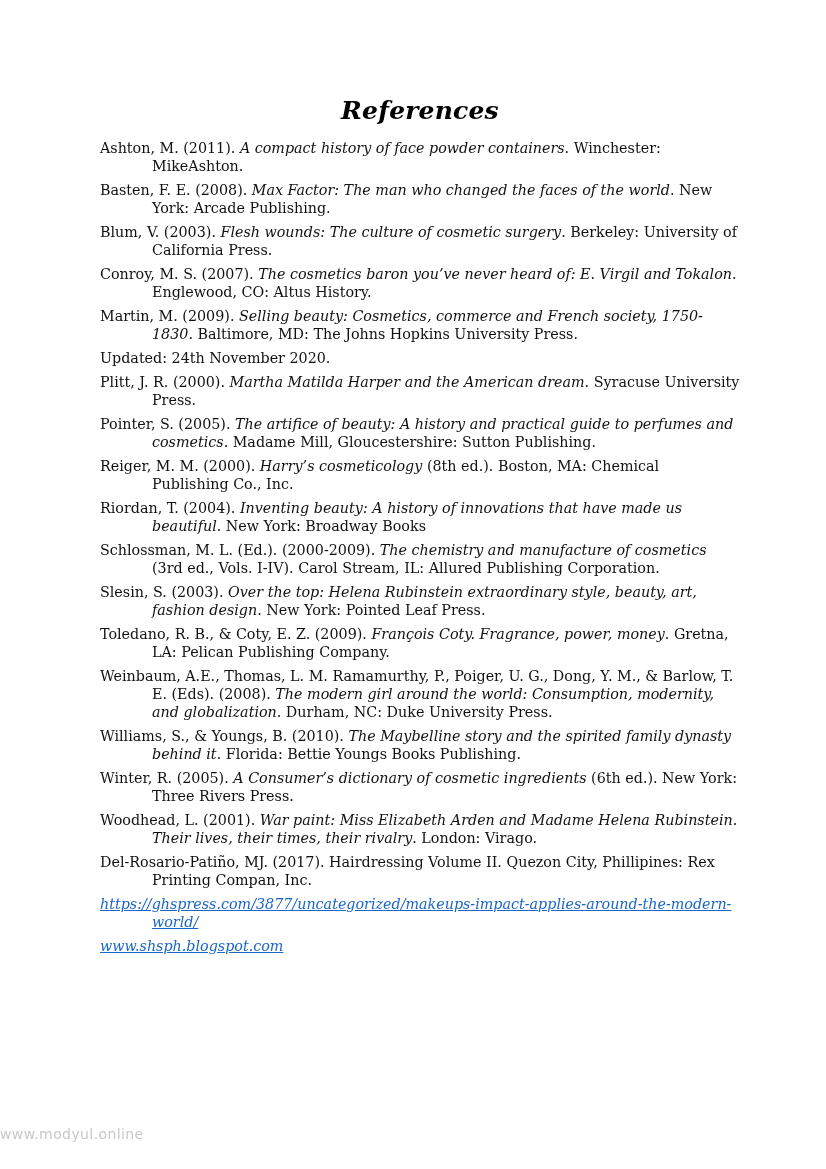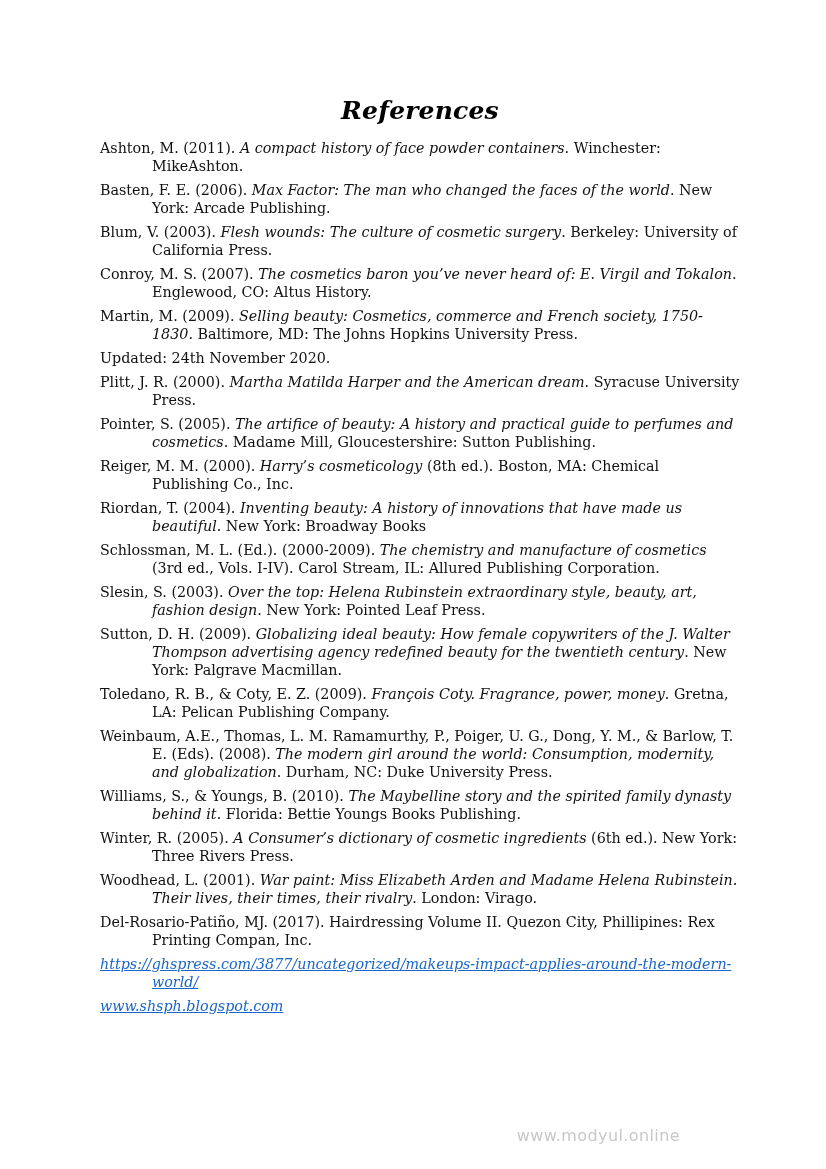--- a/index.html
+++ b/index.html
@@ -13,43 +13,42 @@
   .refs { margin: 0; padding: 0; list-style: none; }
   .ref {
     font-family: "DejaVu Serif", serif;
     font-size: 14.3px; line-height: 18px; color: #111;
     padding-left: 52px; text-indent: -52px;
     margin: 0 0 6px 0;
   }
   .ref i { font-style: italic; }
   .ref a { color: #1a66c8; text-decoration: underline; font-style: italic; }
   .footer {
-    position: absolute; left: 0; width: 680px; top: 1126px; text-align: right;
-    font-family: "DejaVu Sans", sans-serif; font-size: 16px; color: #c8c8c8; letter-spacing: 0.4px;
+    position: absolute; left: 0; width: 680px; top: 1126px; text-align: left;
+    font-family: "DejaVu Sans", sans-serif; font-size: 14px; color: #c8c8c8; letter-spacing: 0.4px;
   }
 </style>
 </head>
 <body>
 
 <div class="page">
   <h1 class="title">References</h1>
   <ul class="refs">
     <li class="ref"><span>Ashton, M. (2011). </span><i>A compact history of face powder containers</i><span>. Winchester: MikeAshton.</span></li>
-    <li class="ref"><span>Basten, F. E. (2006). </span><i>Max Factor: The man who changed the faces of the world</i><span>. New York: Arcade Publishing.</span></li>
+    <li class="ref"><span>Basten, F. E. (2008). </span><i>Max Factor: The man who changed the faces of the world</i><span>. New York: Arcade Publishing.</span></li>
     <li class="ref"><span>Blum, V. (2003). </span><i>Flesh wounds: The culture of cosmetic surgery</i><span>. Berkeley: University of California Press.</span></li>
     <li class="ref"><span>Conroy, M. S. (2007). </span><i>The cosmetics baron you’ve never heard of: E. Virgil and Tokalon</i><span>. Englewood, CO: Altus History.</span></li>
     <li class="ref"><span>Martin, M. (2009). </span><i>Selling beauty: Cosmetics, commerce and French society, 1750-1830.</i><span> Baltimore, MD: The Johns Hopkins University Press.</span></li>
     <li class="ref"><span>Updated: 24th November 2020.</span></li>
     <li class="ref"><span>Plitt, J. R. (2000). </span><i>Martha Matilda Harper and the American dream</i><span>. Syracuse University Press.</span></li>
     <li class="ref"><span>Pointer, S. (2005). </span><i>The artifice of beauty: A history and practical guide to perfumes and cosmetics</i><span>. Madame Mill, Gloucestershire: Sutton Publishing.</span></li>
     <li class="ref"><span>Reiger, M. M. (2000). </span><i>Harry’s cosmeticology</i><span> (8th ed.). Boston, MA: Chemical Publishing Co., Inc.</span></li>
     <li class="ref"><span>Riordan, T. (2004). </span><i>Inventing beauty: A history of innovations that have made us beautiful</i><span>. New York: Broadway Books</span></li>
     <li class="ref"><span>Schlossman, M. L. (Ed.). (2000-2009). </span><i>The chemistry and manufacture of cosmetics</i><span> (3rd ed., Vols. I-IV). Carol Stream, IL: Allured Publishing Corporation.</span></li>
     <li class="ref"><span>Slesin, S. (2003). </span><i>Over the top: Helena Rubinstein extraordinary style, beauty, art, fashion design</i><span>. New York: Pointed Leaf Press.</span></li>
-    <li class="ref"><span>Sutton, D. H. (2009). </span><i>Globalizing ideal beauty: How female copywriters of the J. Walter Thompson advertising agency redefined beauty for the twentieth century</i><span>. New York: Palgrave Macmillan.</span></li>
     <li class="ref"><span>Toledano, R. B., &amp; Coty, E. Z. (2009). </span><i>François Coty. Fragrance, power, money</i><span>. Gretna, LA: Pelican Publishing Company.</span></li>
     <li class="ref"><span>Weinbaum, A.E., Thomas, L. M. Ramamurthy, P., Poiger, U. G., Dong, Y. M., &amp; Barlow, T. E. (Eds). (2008). </span><i>The modern girl around the world: Consumption, modernity, and globalization</i><span>. Durham, NC: Duke University Press.</span></li>
     <li class="ref"><span>Williams, S., &amp; Youngs, B. (2010). </span><i>The Maybelline story and the spirited family dynasty behind it</i><span>. Florida: Bettie Youngs Books Publishing.</span></li>
     <li class="ref"><span>Winter, R. (2005). </span><i>A Consumer’s dictionary of cosmetic ingredients</i><span> (6th ed.). New York: Three Rivers Press.</span></li>
     <li class="ref"><span>Woodhead, L. (2001). </span><i>War paint: Miss Elizabeth Arden and Madame Helena Rubinstein. Their lives, their times, their rivalry</i><span>. London: Virago.</span></li>
     <li class="ref"><span>Del-Rosario-Patiño, MJ. (2017). Hairdressing Volume II. Quezon City, Phillipines: Rex Printing Compan, Inc.</span></li>
     <li class="ref"><a href="#">https://ghspress.com/3877/uncategorized/makeups-impact-applies-around-the-modern-world/</a></li>
     <li class="ref"><a href="#">www.shsph.blogspot.com</a></li>
   </ul>
 </div>

